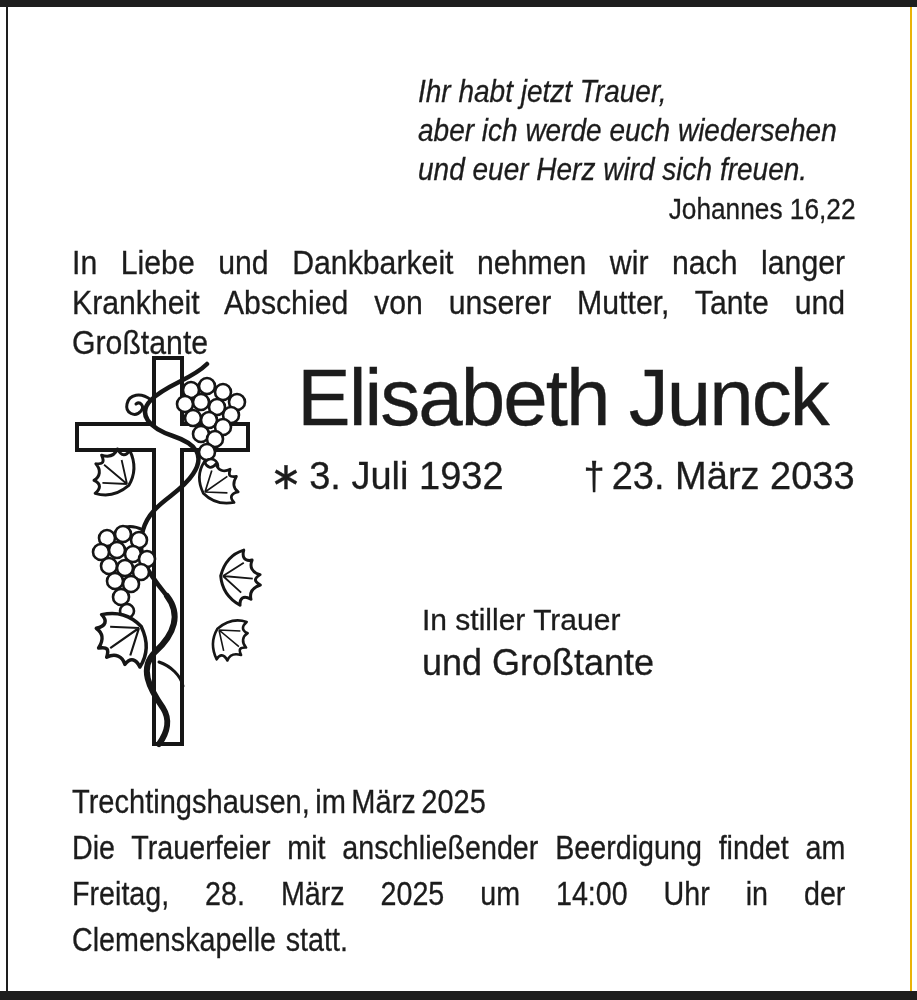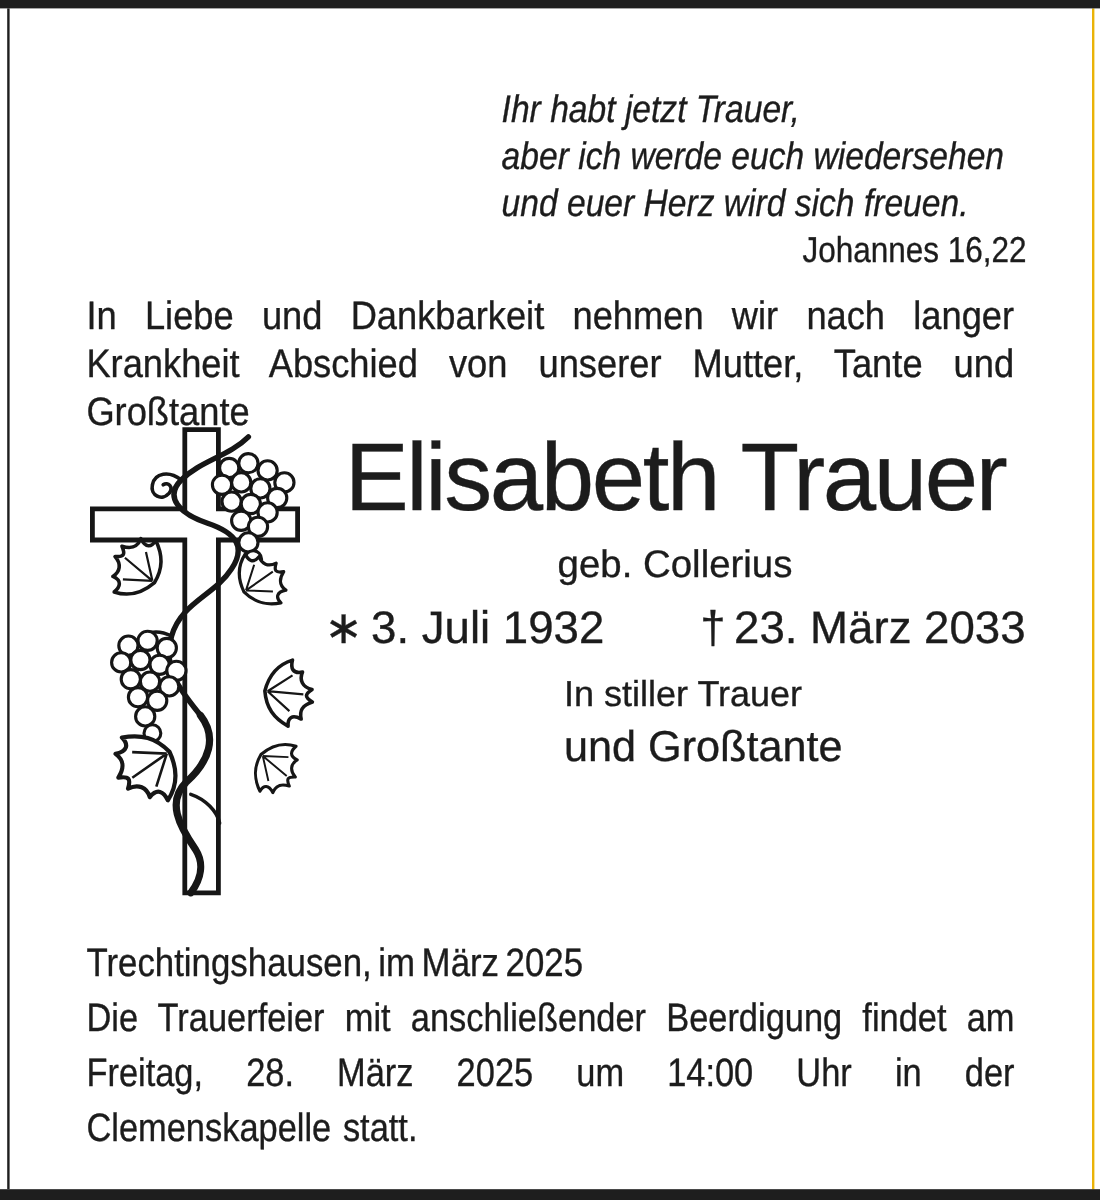--- a/index.html
+++ b/index.html
@@ -107,22 +107,21 @@
     display: flex;
     justify-content: center;
     gap: 80px;
     white-space: nowrap;
   }
   .sym { margin-right: 7px; }
   
   .mourners {
     position: absolute;
     left: 414px;
-    top: 554px;
-    margin-left: 48px;
+    top: 595px;
   }
   .m-label {
     font-size: 30px;
     line-height: 36px;
   }
   .m-name {
     font-size: 36px;
     line-height: 49px;
     white-space: nowrap;
   }
@@ -238,22 +237,21 @@
         </g>
         <g transform="translate(164,278) rotate(130) scale(1.0)">
           <path d="M0 2 C -12 0 -20 -6 -24 -16 C -18 -15 -14 -17 -16 -24 C -10 -22 -5 -25 -4 -32 C 0 -27 2 -27 5 -33 C 8 -26 12 -24 18 -26 C 15 -19 18 -16 24 -17 C 19 -6 12 0 0 2 Z"></path>
           <path d="M0 0 L-13 -17 M0 0 L0 -26 M0 0 L13 -17" stroke-width="1.6" fill="none"></path>
         </g>
       </g>
     </svg>
   </div>
 
   <div class="center-col">
-    <h1 class="name">Elisabeth Trauer</h1>
-    <div class="maiden">geb. Collerius</div>
+    <h1 class="name">Elisabeth Junck</h1>
     <div class="dates">
       <span class="date">
         <span class="sym">∗</span><span>3. Juli 1932</span>
       </span>
       <span class="date">
         <span class="sym">†</span><span>23. März 2033</span>
       </span>
     </div>
   </div>
 

